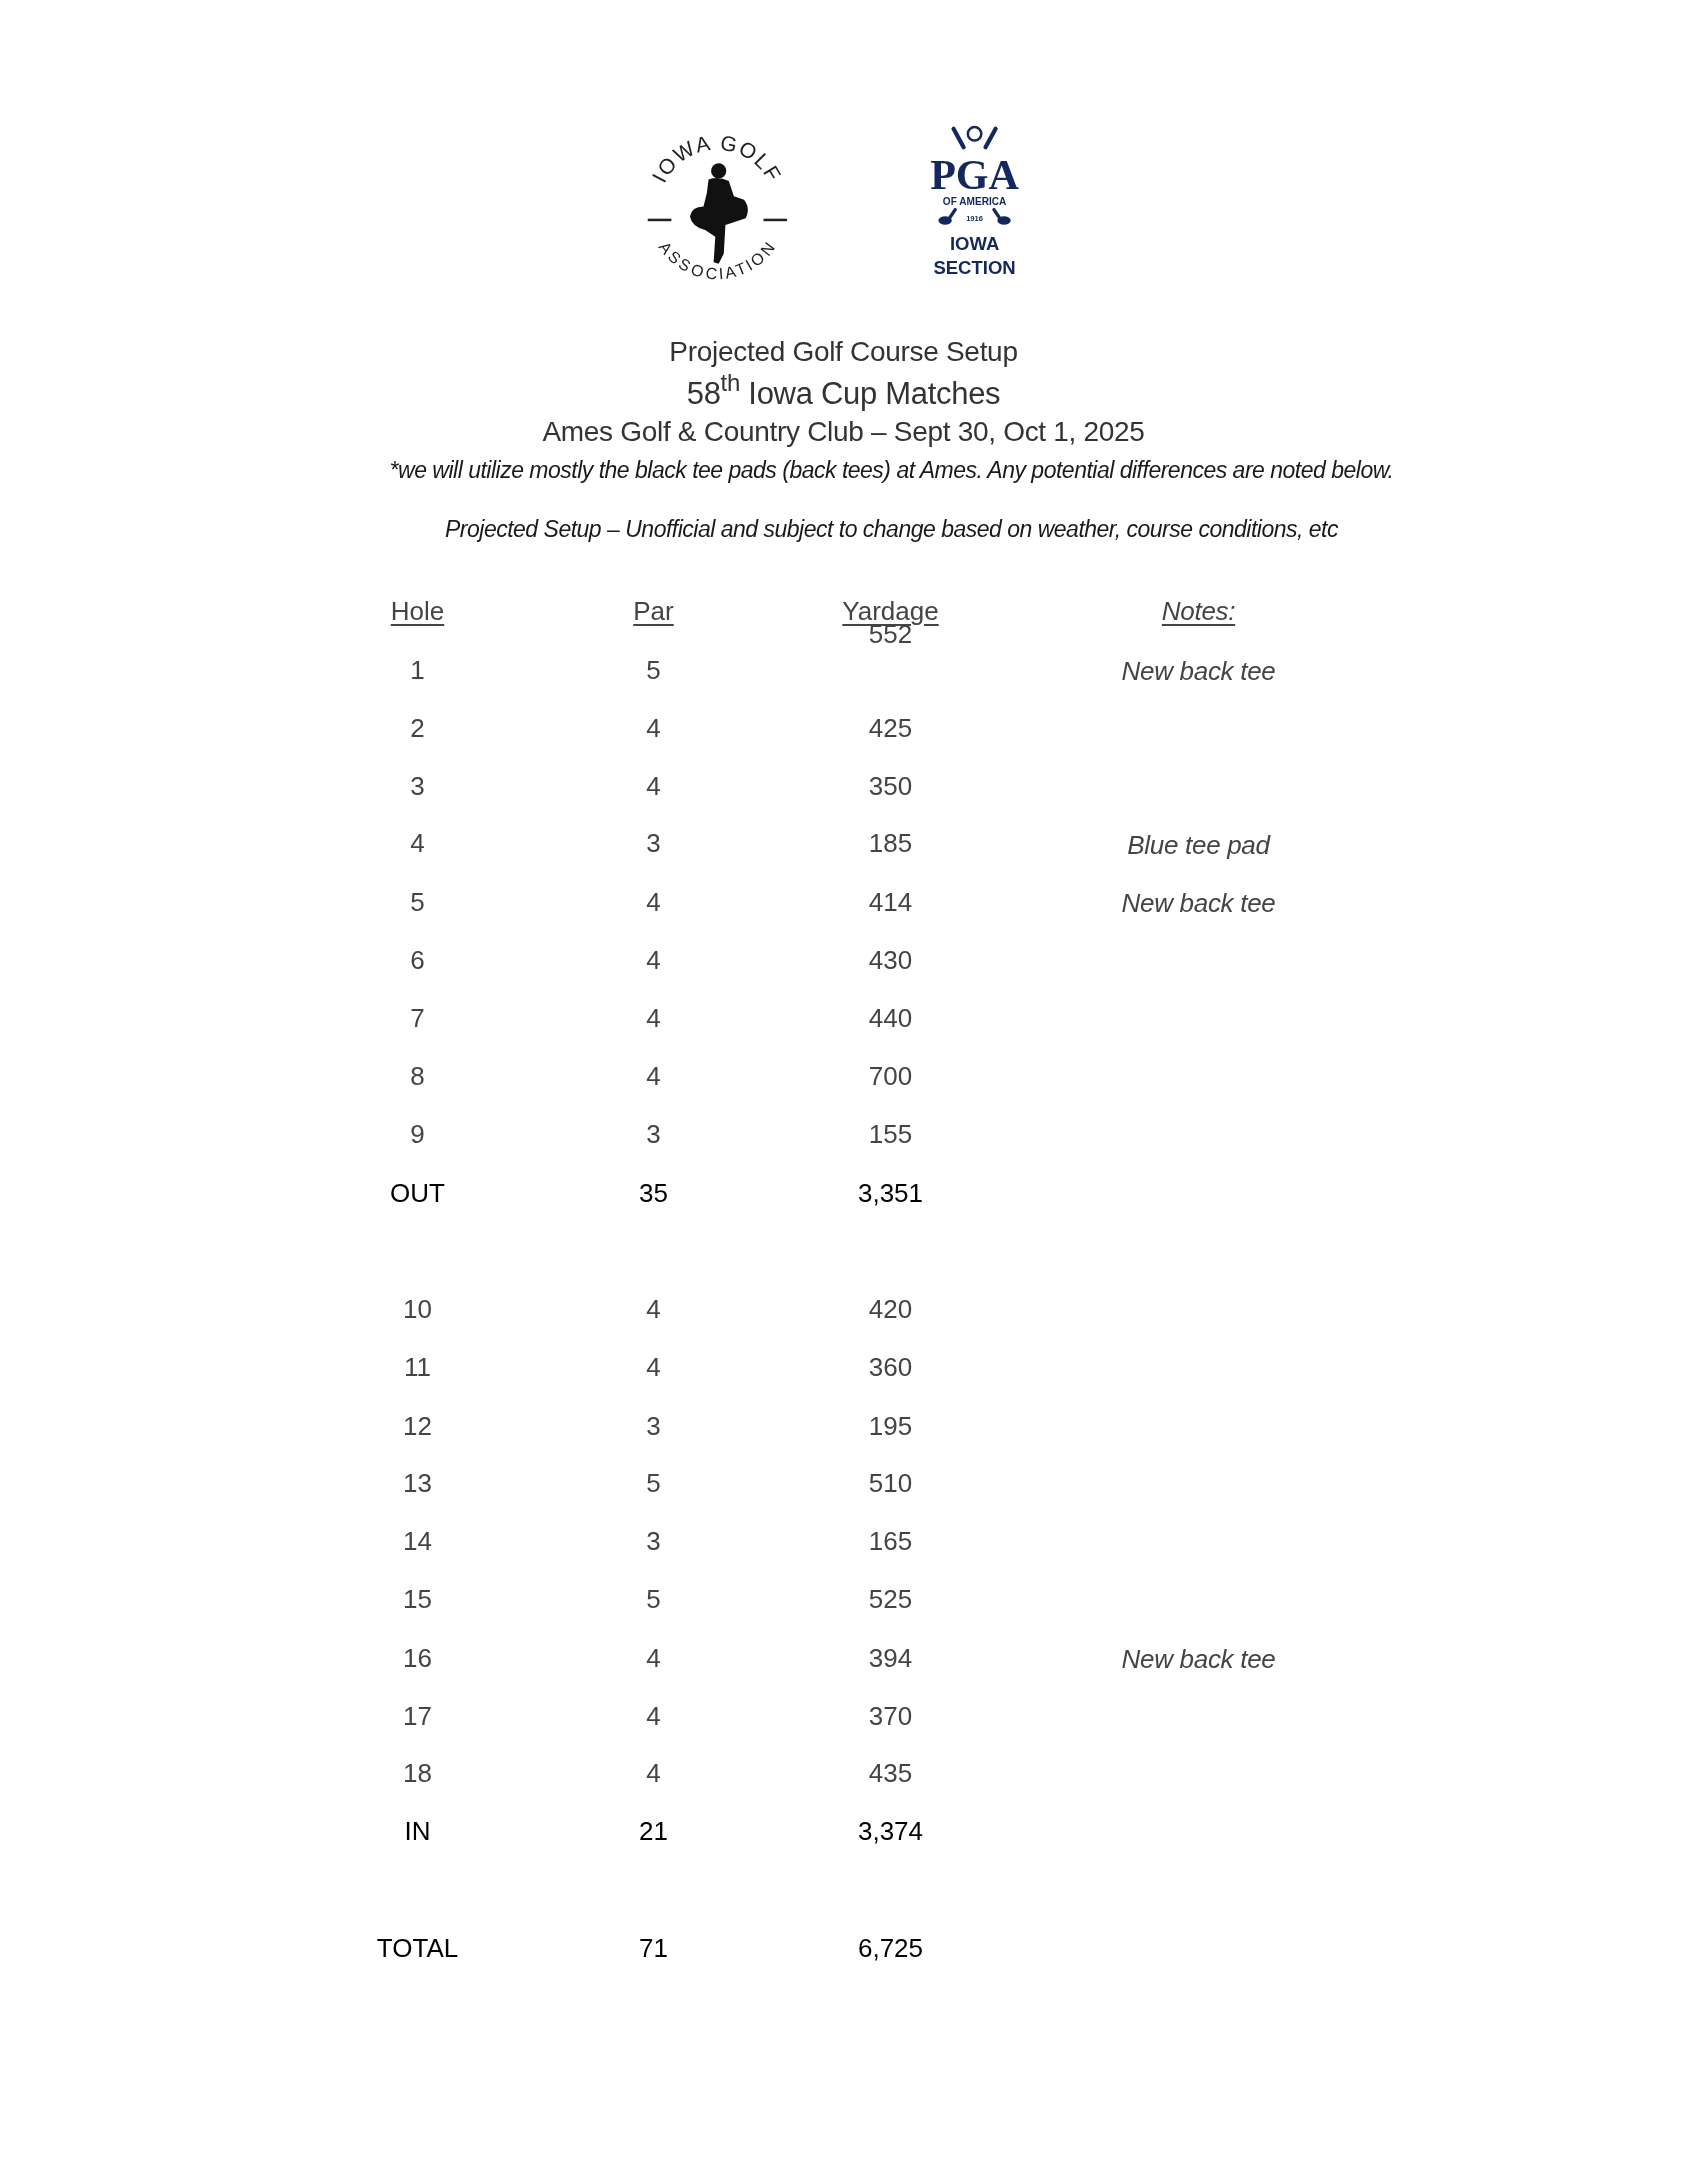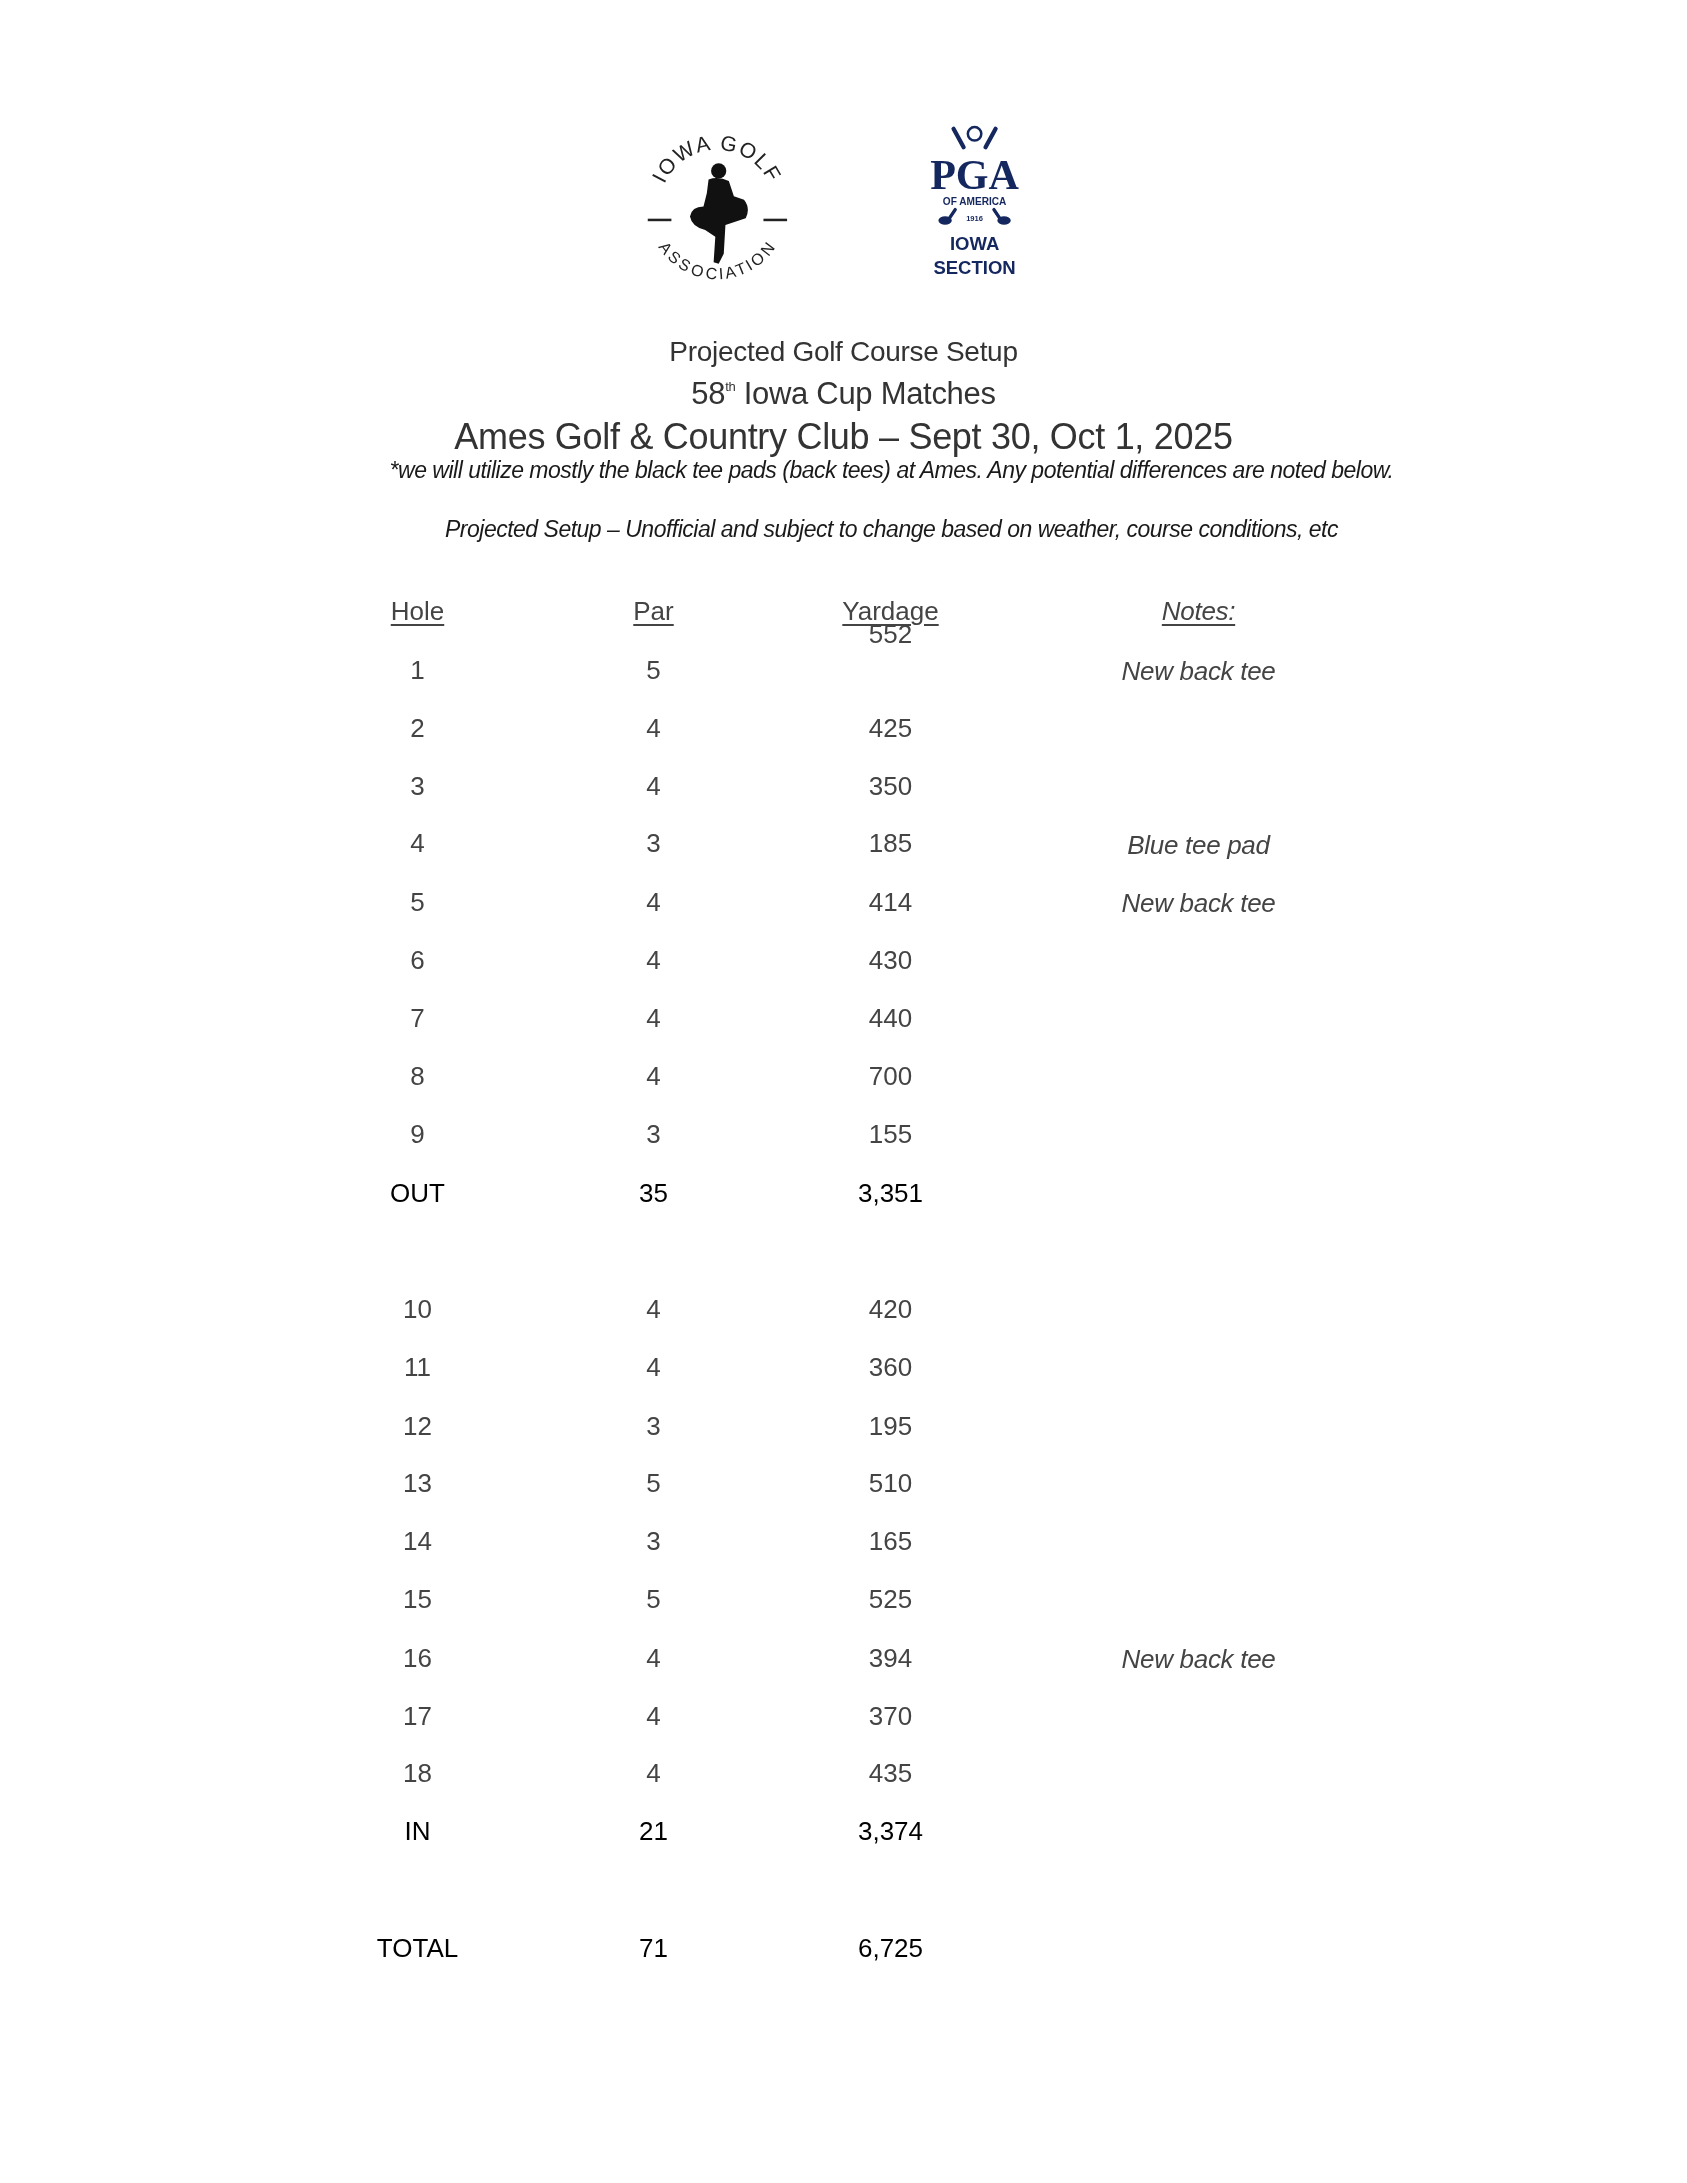--- a/index.html
+++ b/index.html
@@ -4,22 +4,22 @@
 <style>
   html, body { margin: 0; padding: 0; background: #ffffff; }
   body { width: 1687px; height: 2183px; position: relative; overflow: hidden; font-family: "Liberation Sans", sans-serif; color: #222; }
 
   .logo-iga { position: absolute; left: 641px; top: 127px; width: 152px; height: 169px; }
   .logo-pga { position: absolute; left: 918px; top: 122px; width: 114px; height: 160px; }
 
   .hdr { position: absolute; left: 0; width: 1687px; text-align: center; font-weight: 300; color: #333; }
   .h1 { top: 336px; font-size: 28px; letter-spacing: -0.3px; }
   .h2 { top: 376px; font-size: 31px; letter-spacing: -0.3px; }
-  .h2 sup { font-size: 13px; vertical-align: 13.5px; line-height: 0; }
-  .h3 { top: 416px; font-size: 36px; letter-spacing: -0.3px; }
+  .h2 sup { font-size: 24px; vertical-align: 13.5px; line-height: 0; }
+  .h3 { top: 416px; font-size: 28px; letter-spacing: -0.3px; }
   .note { position: absolute; left: 0; width: 1687px; text-align: center; font-style: italic; font-size: 23px; color: #1a1a1a; letter-spacing: -0.5px; padding-left: 48px; }
   .note1 { top: 457px; }
   .note2 { top: 516px; }
 
   .cell { position: absolute; text-align: center; font-size: 26px; font-weight: 300; color: #444; }
   .c-hole { left: 333px; width: 169px; }
   .c-par  { left: 569px; width: 169px; }
   .c-yard { left: 806px; width: 169px; }
   .c-note { left: 1114px; width: 169px; font-style: italic; font-size: 26px; letter-spacing: -0.3px; }
   .colhead { text-decoration: underline; text-underline-offset: 4.2px; text-decoration-thickness: 1.7px; color: #444; }

